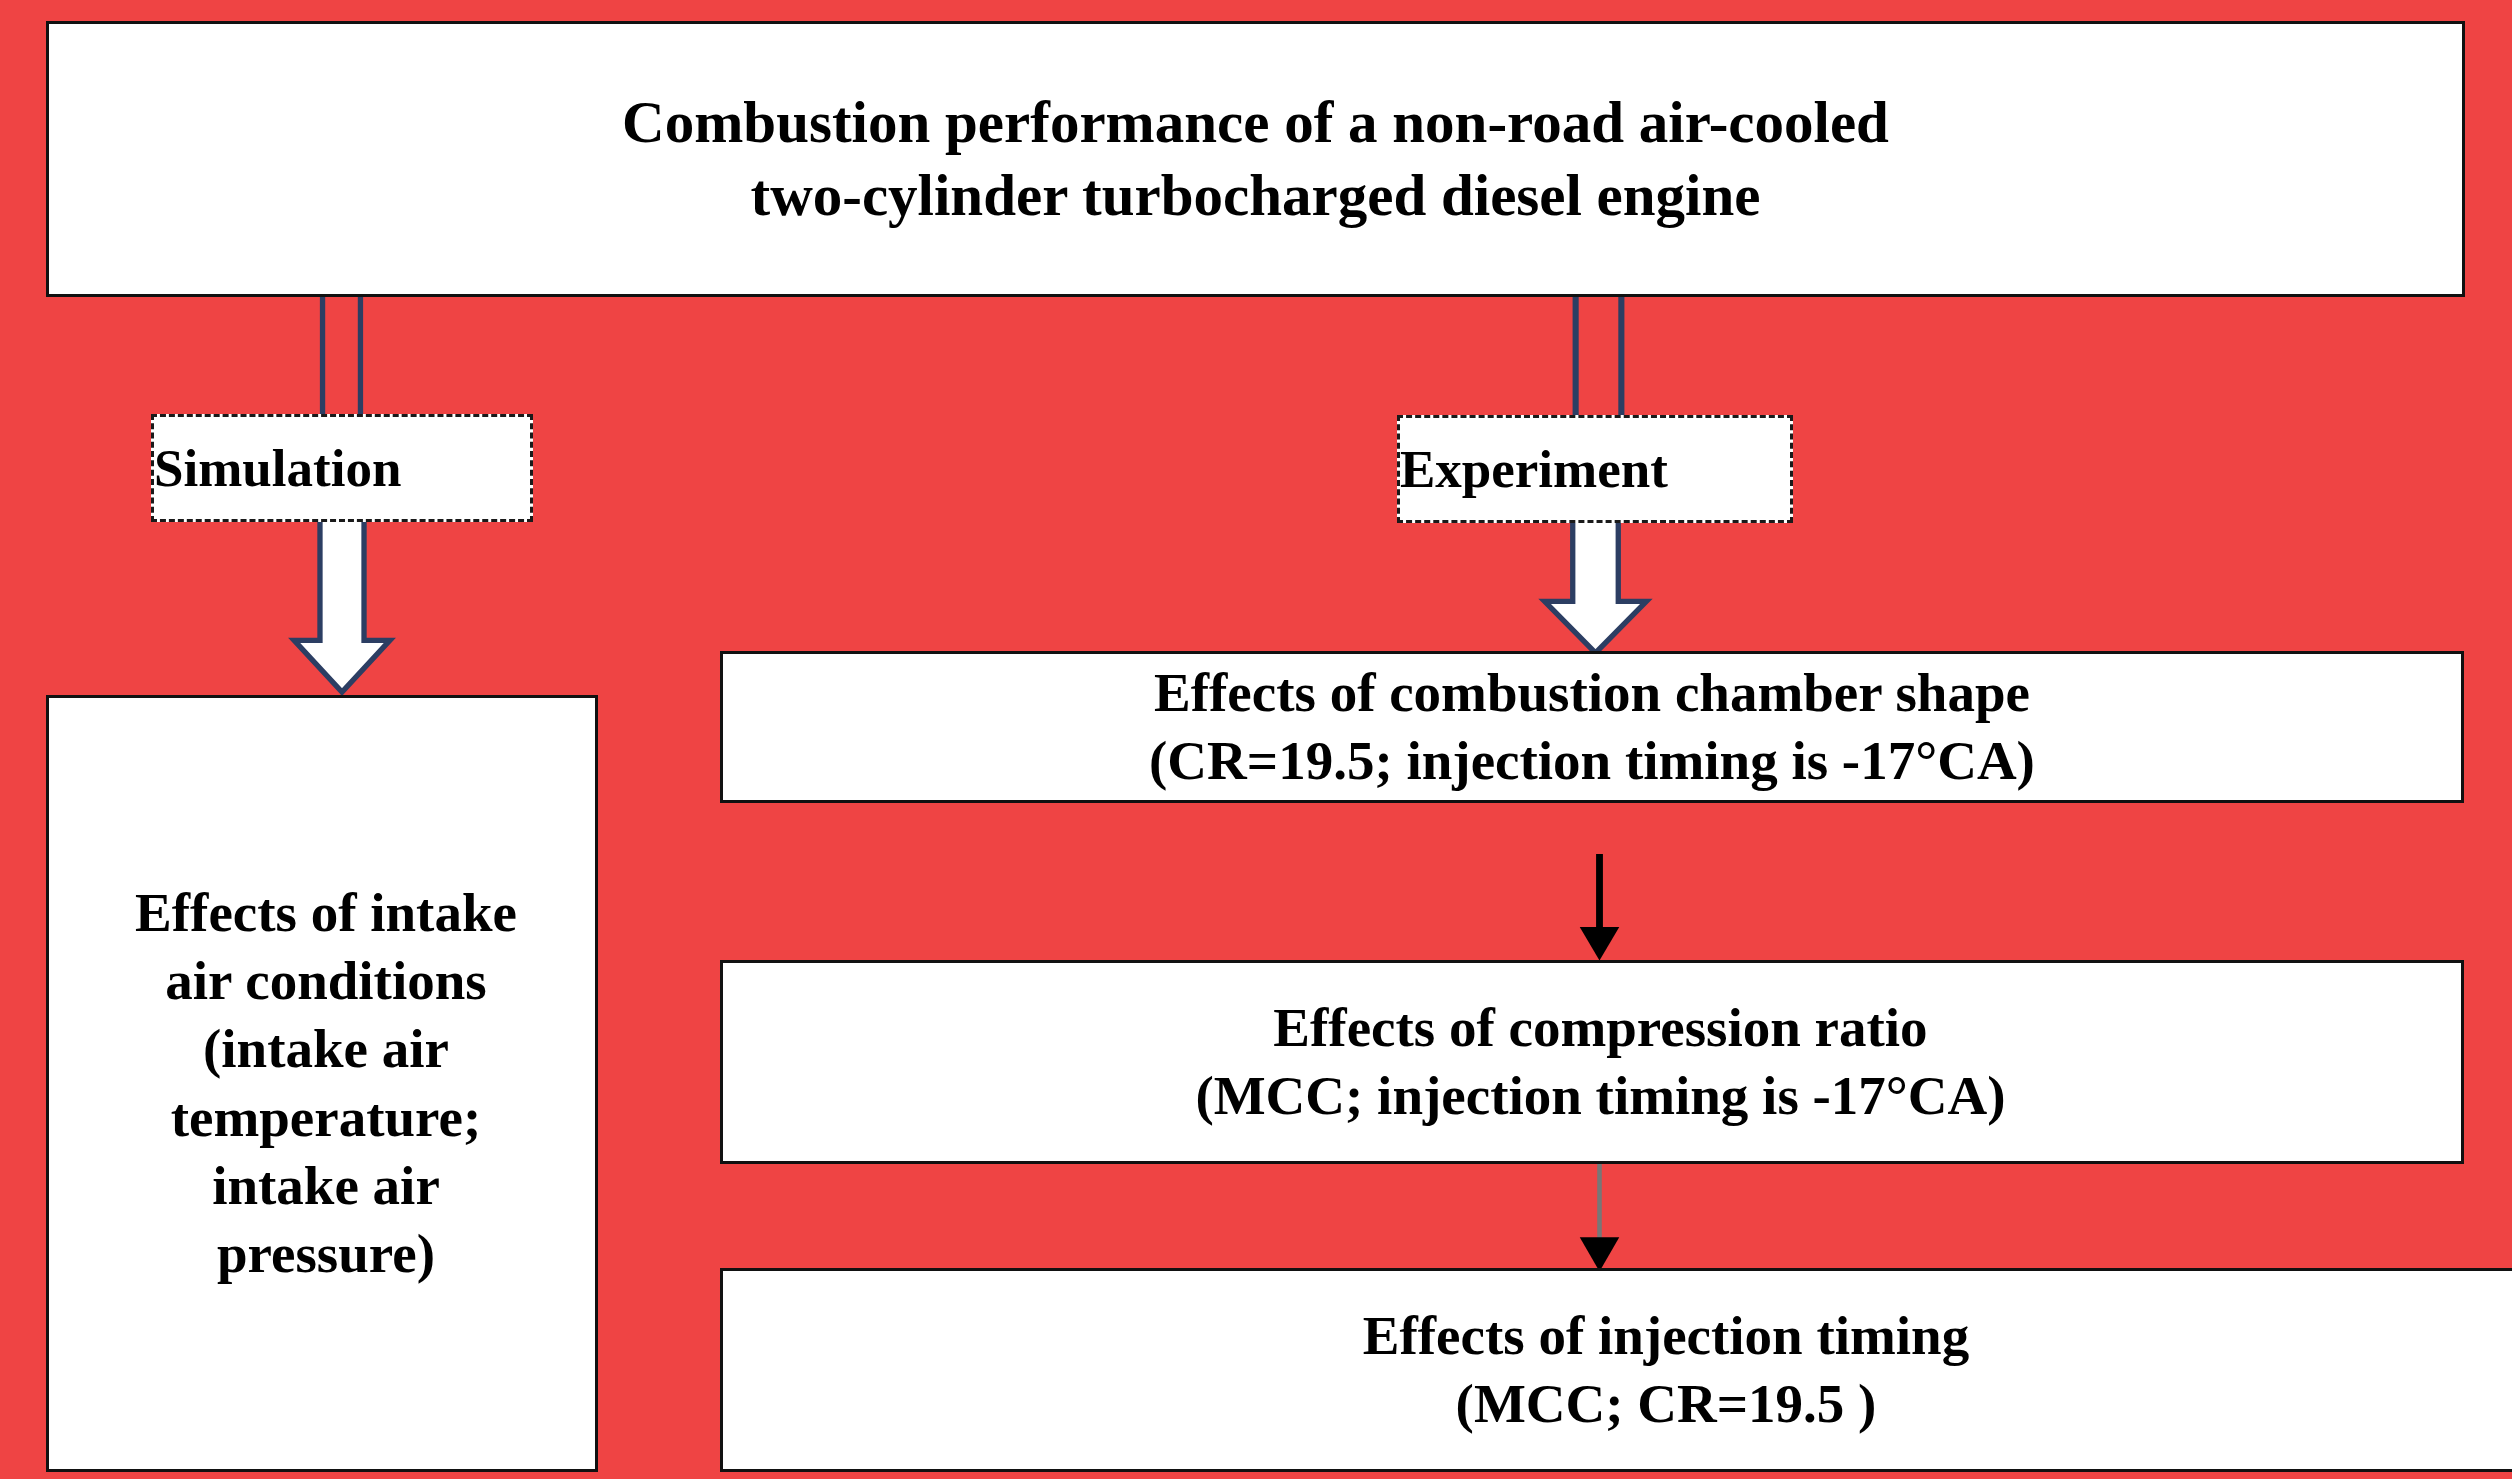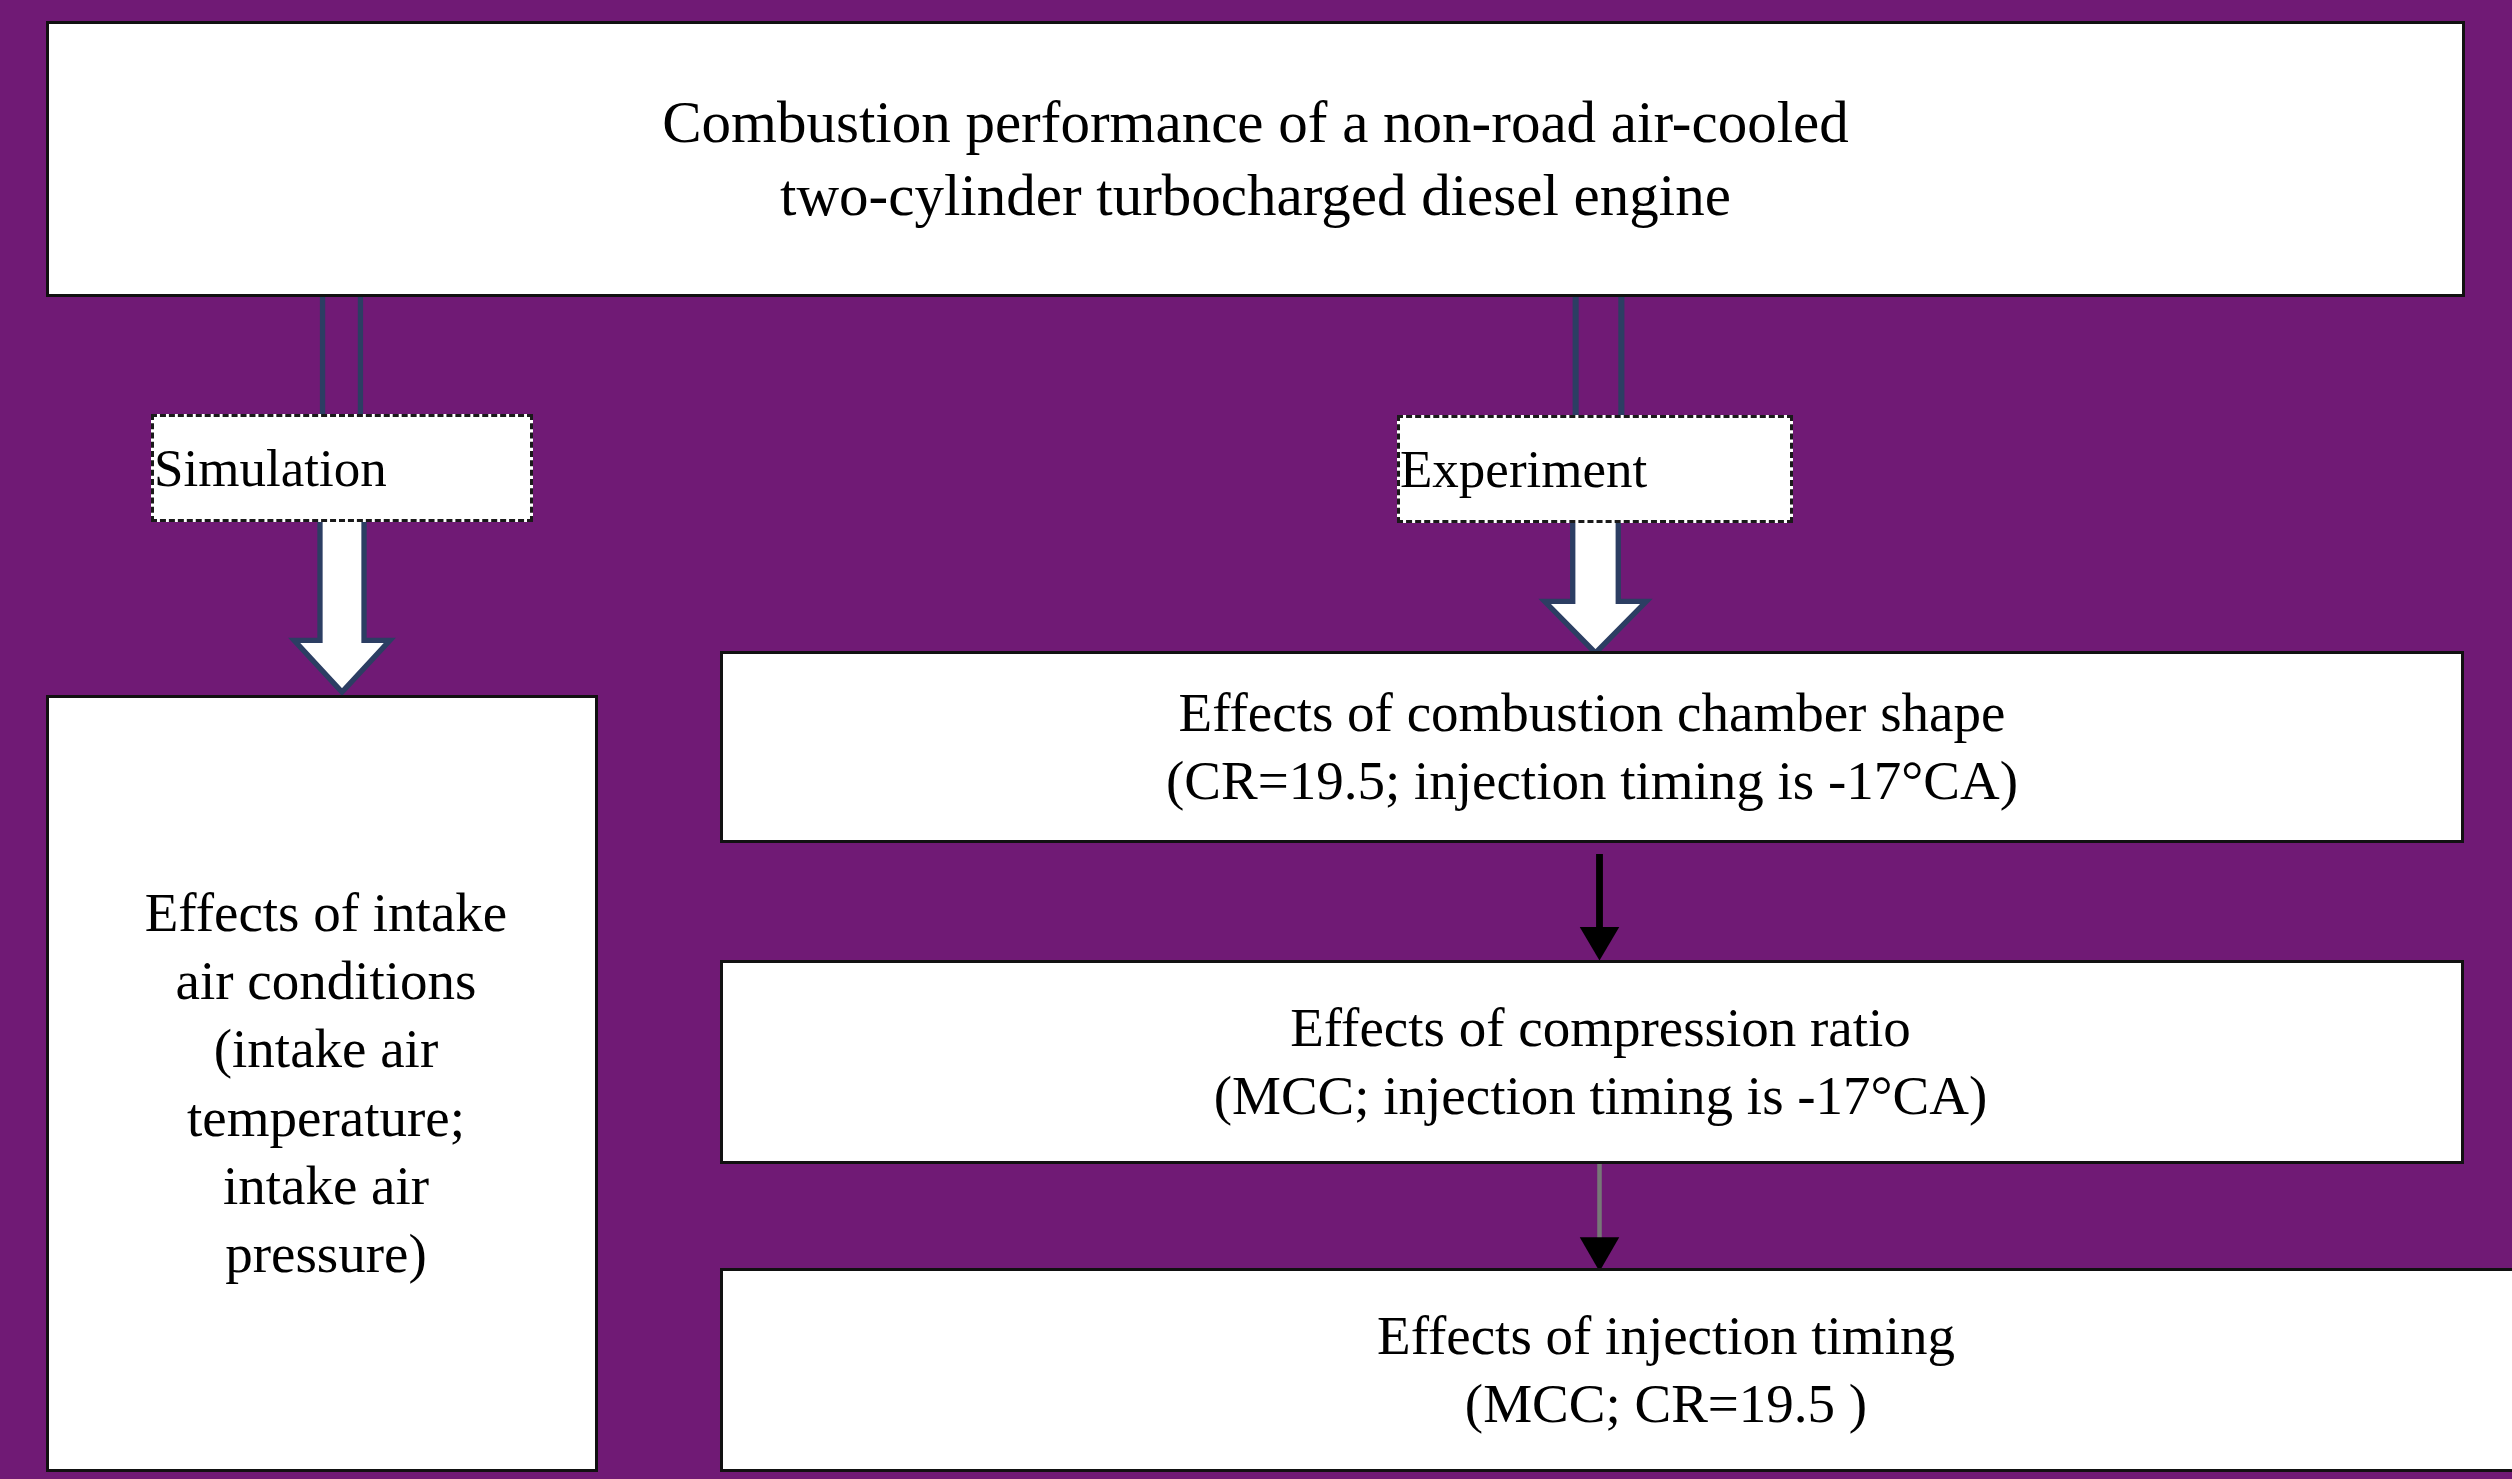--- a/index.html
+++ b/index.html
@@ -9,22 +9,23 @@
   }
   body {
     font-family: "Liberation Serif", "DejaVu Serif", serif;
     color: #000000;
   }
 
   #canvas {
     position: relative;
     width: 2512px;
     height: 1480px;
-    background: #701a75;
+    background: #ef4444;
     overflow: hidden;
+    font-weight: bold;
   }
 
   
   .node {
     position: absolute;
     box-sizing: border-box;
     background: #ffffff;
     border: 3.8px solid #111111;
     display: flex;
     align-items: center;
@@ -65,21 +66,21 @@
   #chip-simulation { left: 151px; top: 414px; width: 382px; height: 108px; }
   #chip-simulation .chip-text { font-size: 53px; }
 
   #node-intake { left: 46px; top: 695px; width: 552px; height: 777px; padding-left: 8px; }
   #node-intake .node-text { font-size: 55px; }
 
   
   #chip-experiment { left: 1397px; top: 415px; width: 396px; height: 108px; }
   #chip-experiment .chip-text { font-size: 53px; }
 
-  #node-chamber  { left: 720px; top: 651px;  width: 1744px; height: 192px; }
+  #node-chamber  { left: 720px; top: 651px;  width: 1744px; height: 152px; }
   #node-ratio    { left: 720px; top: 960px; width: 1744px; height: 204px; padding-left: 17px; }
   #node-timing   { left: 720px; top: 1268px; width: 1892px; height: 204px; }
   #node-chamber .node-text,
   #node-ratio .node-text,
   #node-timing .node-text { font-size: 55px; }
 
   
   .block-arrow {
     position: absolute;
     z-index: 2;

